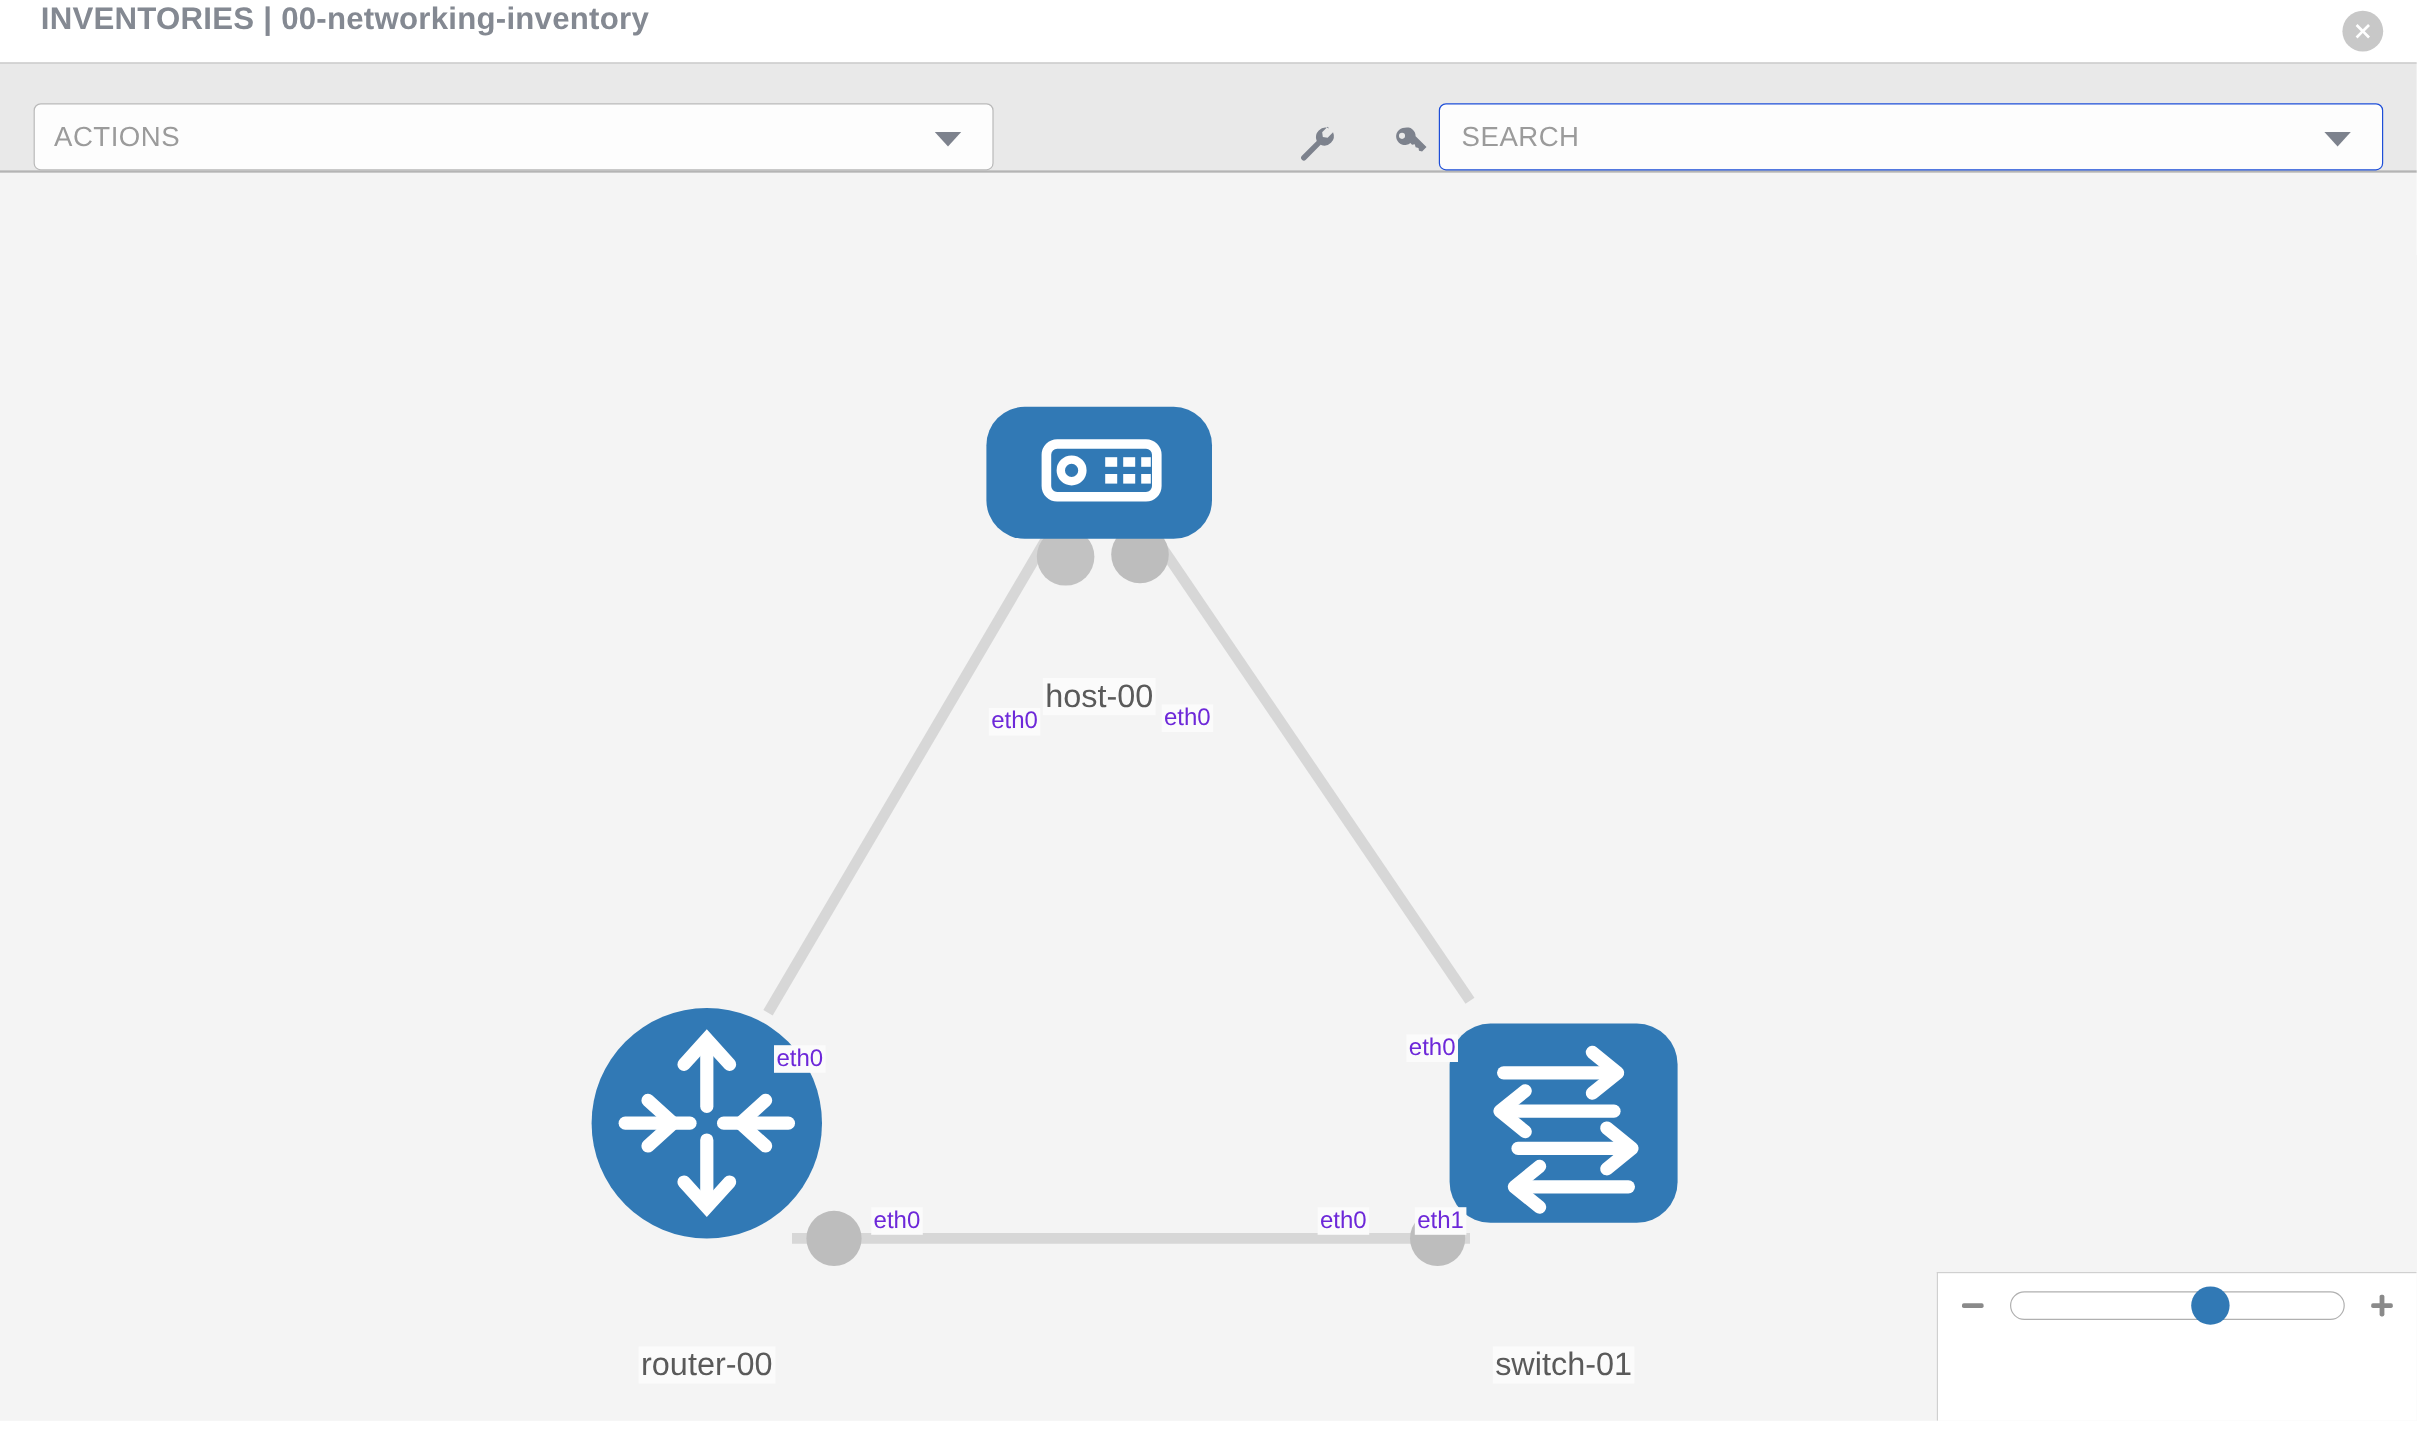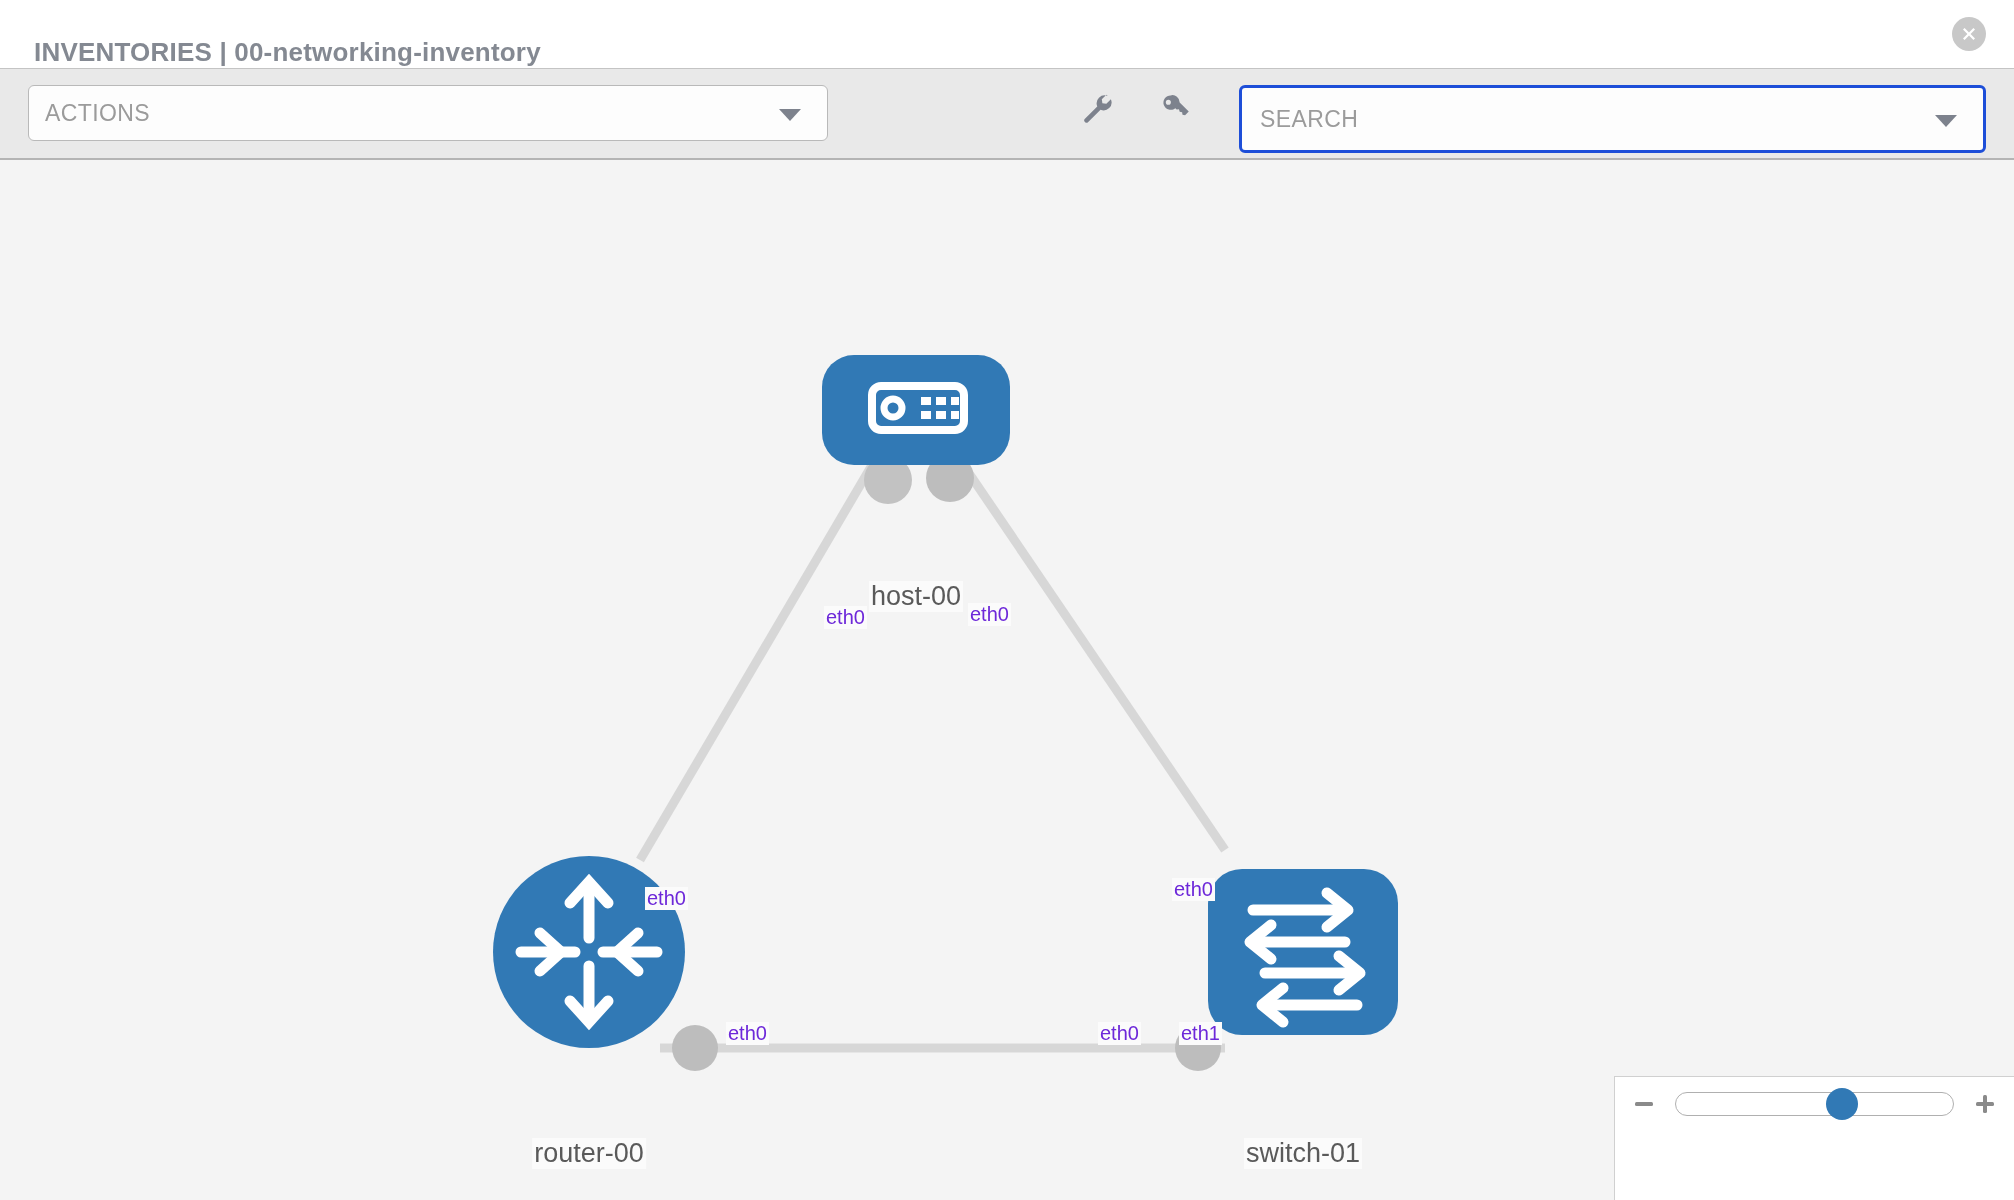--- a/index.html
+++ b/index.html
@@ -8,24 +8,24 @@
     margin: 0; padding: 0;
     width: 2014px; height: 1200px;
     overflow: hidden;
     background: #ffffff;
     font-family: "Liberation Sans", sans-serif;
   }
 
   
   .app-header {
     position: relative;
-    height: 68px;
+    height: 52px;
     background: #ffffff;
     display: flex;
-    align-items: flex-end;
+    align-items: flex-start;
     padding: 0 34px;
   }
   .page-title {
     font-size: 26px;
     font-weight: bold;
     color: #848992;
     letter-spacing: .2px;
     white-space: nowrap;
   }
   .close-btn {
@@ -42,22 +42,22 @@
   .close-btn svg { display: block; }
 
   
   .toolbar {
     position: relative;
     height: 92px;
     background: #e9e9e9;
     border-top: 1px solid #c4c4c4;
     border-bottom: 2px solid #b4b4b4;
     display: flex;
-    align-items: flex-start;
-    padding: 16px 28px;
+    align-items: flex-end;
+    padding: 0 28px;
   }
   .select-box {
     position: relative;
     width: 800px;
     height: 56px;
     background: #fdfdfd;
     border: 1px solid #b9b9b9;
     border-radius: 6px;
     display: flex;
     align-items: center;
@@ -89,24 +89,23 @@
   .tool-ico {
     width: 46px; height: 46px;
     display: flex; align-items: center; justify-content: center;
     cursor: pointer;
   }
   .tool-ico svg { display:block; fill: #7d828d; }
 
   .search-box {
     position: relative;
     flex: 1;
-    margin-left: 40px;
-    height: 68px;
+    height: 56px;
     background: #fdfdfd;
-    border: 3px solid #1d4ed8;
+    border: 1px solid #1d4ed8;
     border-radius: 6px;
     display: flex;
     align-items: center;
     padding: 0 16px;
   }
   .search-box input {
     border: 0; outline: 0; background: transparent;
     font-family: inherit;
     font-size: 23px;
     color: #6d6d6d;

